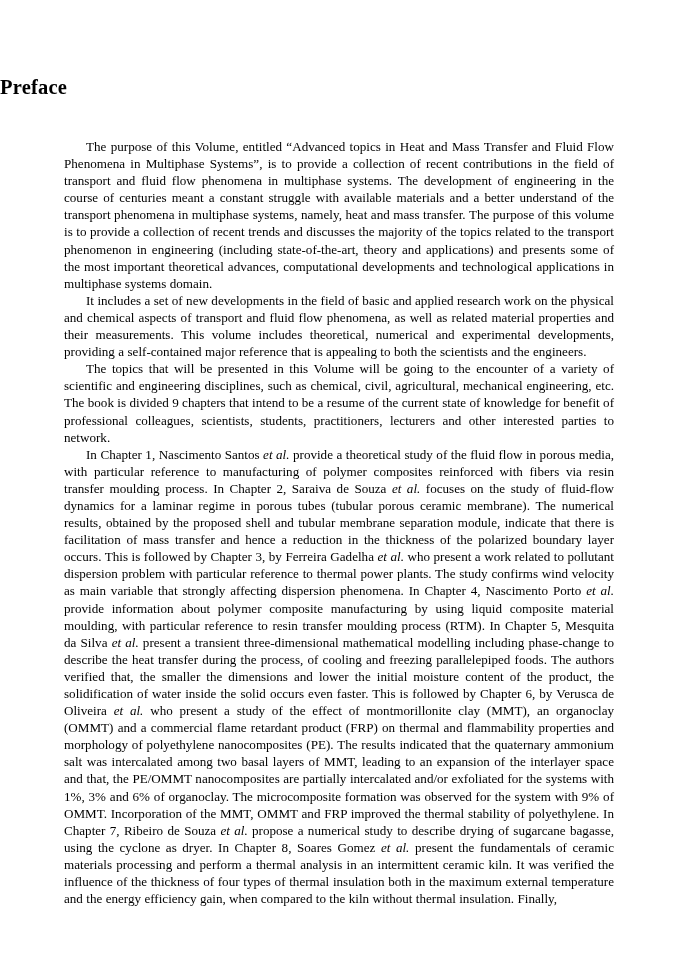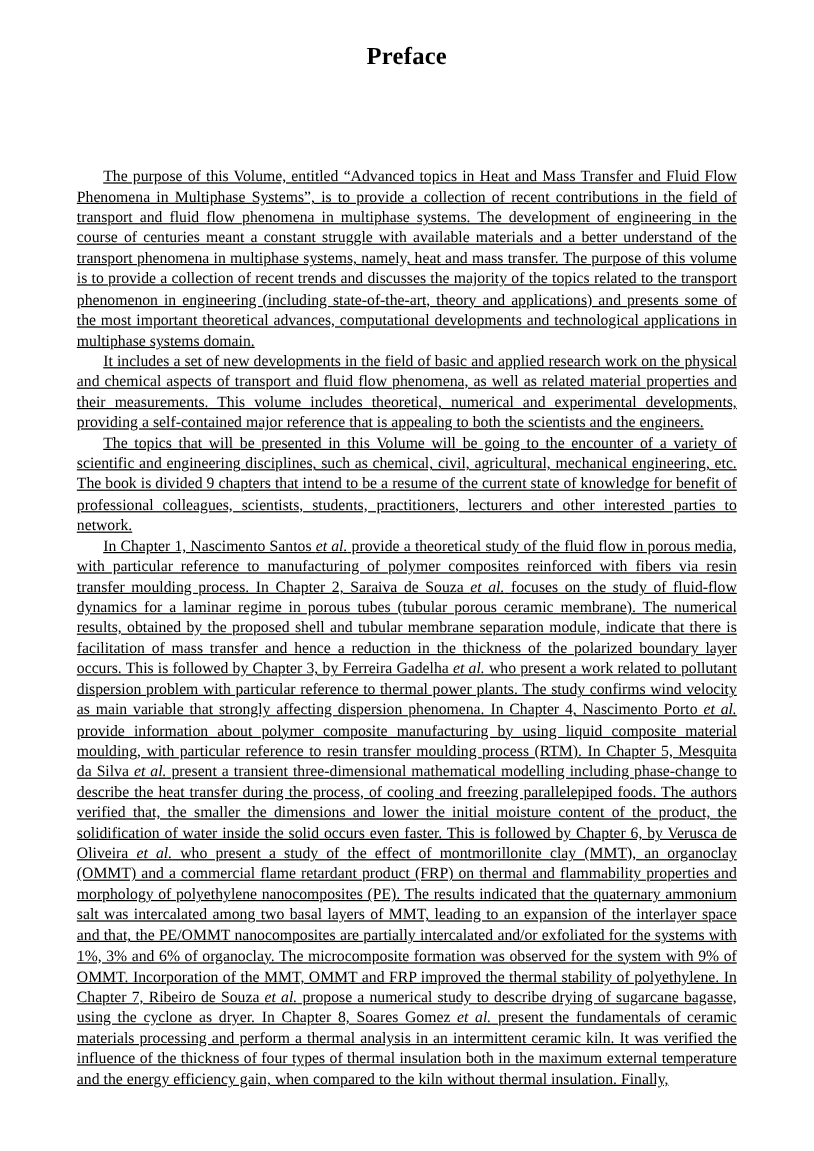--- a/index.html
+++ b/index.html
@@ -18,43 +18,41 @@
   }
   .page {
     position: relative;
     width: 678px;
     height: 959px;
     box-sizing: border-box;
     padding: 0;
   }
   .page-title {
     margin: 0;
-    padding-top: 36px;
-    text-align: center;
+    padding-top: 76px;
     font-size: 20.5px;
     font-weight: bold;
     letter-spacing: 0.2px;
     font-family: "Liberation Serif", "DejaVu Serif", serif;
   }
   .body-text {
     position: absolute;
     left: 64px;
     top: 138px;
     width: 550px;
   }
   .para {
     margin: 0;
     text-align: justify;
     text-justify: inter-word;
     font-size: 13.1px;
     line-height: 17.1px;
     text-indent: 22px;
     hyphens: none;
     word-spacing: 0.1px;
-    text-decoration: underline;
   }
   .para + .para {
     margin-top: 0px;
   }
   .para i, .para em {
     font-style: italic;
   }
 </style>
 </head>
 <body>

